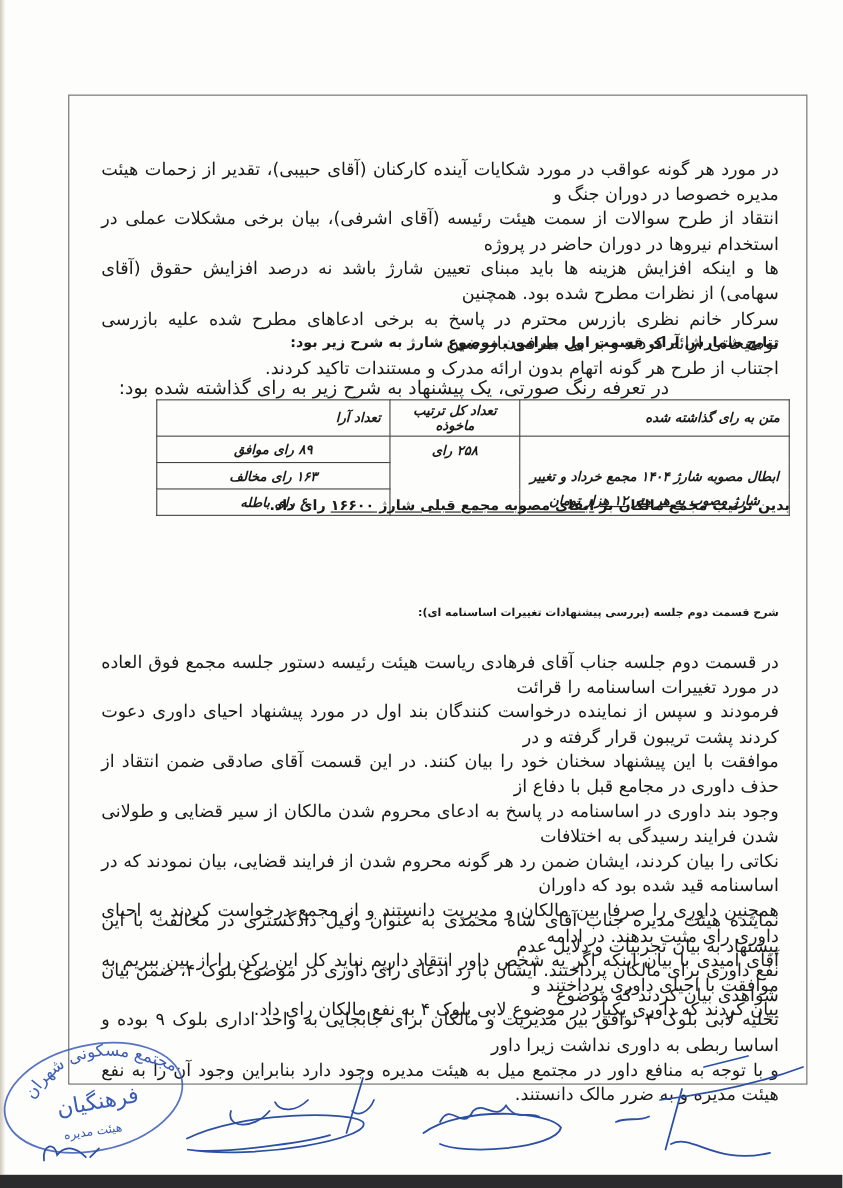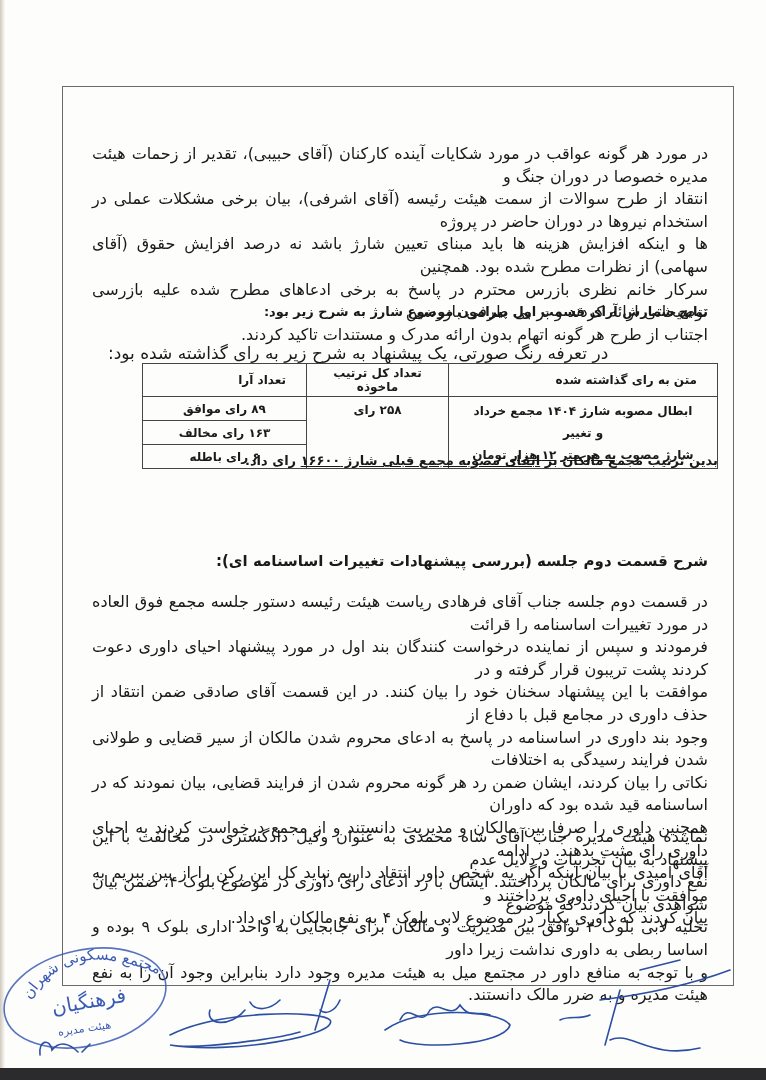--- a/index.html
+++ b/index.html
@@ -29,21 +29,21 @@
   .caption {
     position: absolute; right: 58px; width: 600px;
     font-size: 17px; direction: rtl; text-align: left;
   }
   table.votes {
     position: absolute; left: 142px; top: 363px; width: 576px;
     border-collapse: collapse; direction: rtl;
     font-size: 12px; font-weight: bold;
   }
   table.votes td, table.votes th {
-    border: 1px solid #444; padding: 0 20px; vertical-align: middle;
+    border: 1px solid #444; padding: 0 8px; vertical-align: middle; font-style: italic;
   }
   table.votes th { height: 32px; font-weight: bold; }
   th.col-text { width: 228px; text-align: right; }
   th.col-total { width: 101px; text-align: center; }
   th.col-count { text-align: right; }
   td.count-cell { text-align: center; height: 23px; }
   td.total-cell { text-align: center; vertical-align: top !important; padding-top: 6px !important; }
   td.text-cell { text-align: center; line-height: 22px; vertical-align: bottom !important; padding-bottom: 2px !important; }
   .ul { text-decoration: underline; }
   .summary {
@@ -89,21 +89,21 @@
     <td class="count-cell">۱۶۳ رای مخالف</td>
   </tr>
   <tr>
     <td class="count-cell">۶ رای باطله</td>
   </tr>
 </tbody>
   </table>
 
 <div class="summary"><span>بدین ترتیب مجمع مالکان بر </span><span class="ul">ابقای مصوبه مجمع قبلی شارژ ۱۶۶۰۰</span><span> رای داد.</span></div>
 
-<div class="heading" style="top:552px; font-size:15px;">شرح قسمت دوم جلسه (بررسی پیشنهادات تغییرات اساسنامه ای):</div>
+<div class="heading" style="top:552px; font-size:10px;">شرح قسمت دوم جلسه (بررسی پیشنهادات تغییرات اساسنامه ای):</div>
 
 <div class="para rtl" style="top:591px;">
   <div>در قسمت دوم جلسه جناب آقای فرهادی ریاست هیئت رئیسه دستور جلسه مجمع فوق العاده در مورد تغییرات اساسنامه را قرائت</div>
   <div>فرمودند و سپس از نماینده درخواست کنندگان بند اول در مورد پیشنهاد احیای داوری دعوت کردند پشت تریبون قرار گرفته و در</div>
   <div>موافقت با این پیشنهاد سخنان خود را بیان کنند. در این قسمت آقای صادقی ضمن انتقاد از حذف داوری در مجامع قبل با دفاع از</div>
   <div>وجود بند داوری در اساسنامه در پاسخ به ادعای محروم شدن مالکان از سیر قضایی و طولانی شدن فرایند رسیدگی به اختلافات</div>
   <div>نکاتی را بیان کردند، ایشان ضمن رد هر گونه محروم شدن از فرایند قضایی، بیان نمودند که در اساسنامه قید شده بود که داوران</div>
   <div>همچنین داوری را صرفا بین مالکان و مدیریت دانستند و از مجمع درخواست کردند به احیای داوری رای مثبت بدهند. در ادامه</div>
   <div>آقای امیدی با بیان اینکه اگر به شخص داور انتقاد داریم نباید کل این رکن را از بین ببریم به موافقت با احیای داوری پرداختند و</div>
   <div>بیان کردند که داوری یکبار در موضوع لابی بلوک ۴ به نفع مالکان رای داد.</div>

